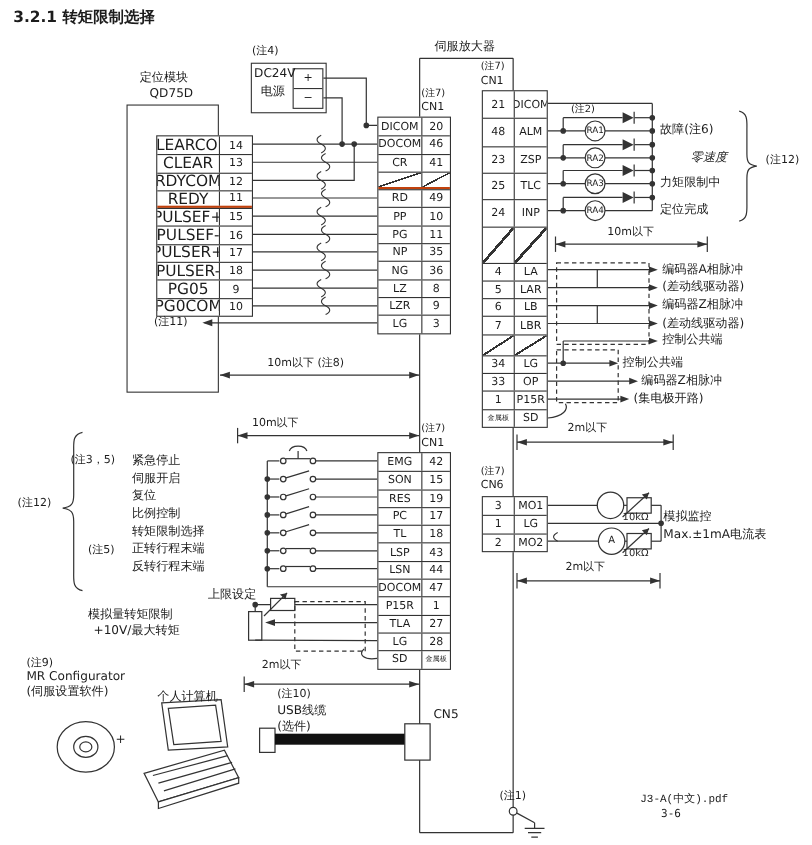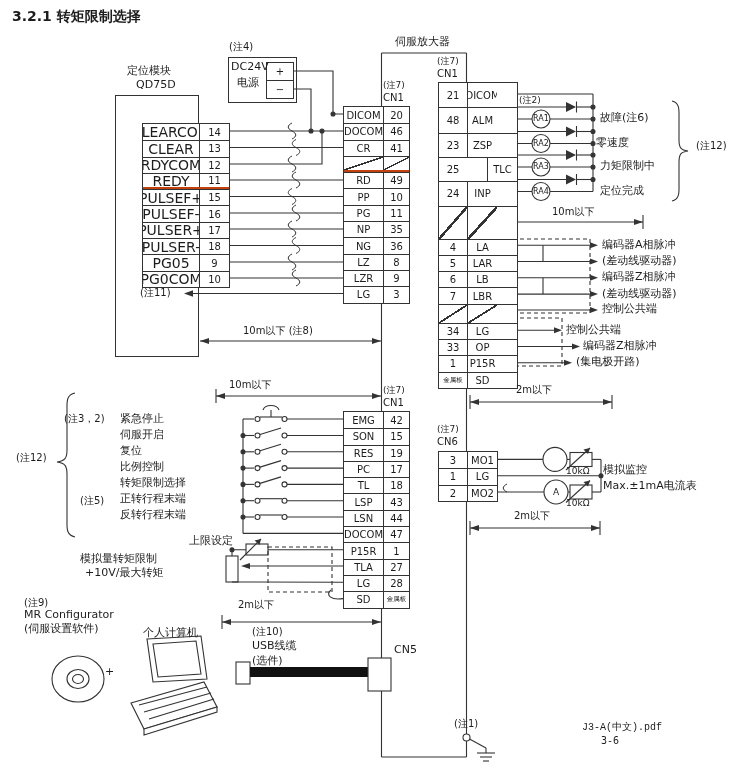--- a/index.html
+++ b/index.html
@@ -452,21 +452,21 @@
         <div class="cell cF">DICOM</div>
       </div>
   <div class="row" style="height:26px;">
         <div class="cell cE">48</div>
         <div class="cell cF">ALM</div>
       </div>
   <div class="row" style="height:23.5px;">
         <div class="cell cE">23</div>
         <div class="cell cF">ZSP</div>
       </div>
-  <div class="row" style="height:24px;gap:20px;">
+  <div class="row" style="height:24px;">
         <div class="cell cE">25</div>
         <div class="cell cF">TLC</div>
       </div>
   <div class="row" style="height:25px;">
         <div class="cell cE">24</div>
         <div class="cell cF">INP</div>
       </div>
   <div class="row" style="height:33px;">
         <div class="cell cE diag"></div>
         <div class="cell cF diag"></div>
@@ -590,21 +590,21 @@
 <div class="t s10" style="left:383px;top:92px;">CN1</div>
 <div class="t s9" style="left:437px;top:56px;">(注7)</div>
 <div class="t s10" style="left:437px;top:68px;">CN1</div>
 
 <div class="t s9" style="left:519px;top:95px;">(注2)</div>
 <div class="t s8 ctr" style="left:531px;top:115px;width:20px;">RA1</div>
 <div class="t s8 ctr" style="left:531px;top:139.5px;width:20px;">RA2</div>
 <div class="t s8 ctr" style="left:531px;top:163px;width:20px;">RA3</div>
 <div class="t s8 ctr" style="left:531px;top:187.5px;width:20px;">RA4</div>
 <div class="t s11" style="left:600px;top:112px;">故障(注6)</div>
-<div class="t s11" style="left:596px;top:137px;">零速度</div>
+<div class="t s11" style="left:628px;top:137px;font-style:italic;">零速度</div>
 <div class="t s11" style="left:600px;top:160px;">力矩限制中</div>
 <div class="t s11" style="left:600px;top:185px;">定位完成</div>
 <div class="t s10" style="left:696px;top:140px;">(注12)</div>
 
 <div class="t s10" style="left:552px;top:206px;">10m以下</div>
 
 <div class="t s11" style="left:602px;top:239px;">编码器A相脉冲</div>
 <div class="t s11" style="left:602px;top:255px;">(差动线驱动器)</div>
 <div class="t s11" style="left:602px;top:271px;">编码器Z相脉冲</div>
 <div class="t s11" style="left:602px;top:288px;">(差动线驱动器)</div>
@@ -624,21 +624,21 @@
 <div class="t s11" style="left:603px;top:480px;">Max.±1mA电流表</div>
 <div class="t s10" style="left:514px;top:510px;">2m以下</div>
 
 <div class="t s10" style="left:243px;top:325px;">10m以下 (注8)</div>
 <div class="t s10" style="left:140px;top:287px;">(注11)</div>
 <div class="t s10" style="left:229px;top:379px;">10m以下</div>
 
 <div class="t s9" style="left:383px;top:385px;">(注7)</div>
 <div class="t s10" style="left:383px;top:397px;">CN1</div>
 
-<div class="t s10" style="left:64px;top:413px;">(注3，2)</div>
+<div class="t s10" style="left:64px;top:413px;">(注3，5)</div>
 <div class="t s11" style="left:120px;top:413px;">紧急停止</div>
 <div class="t s11" style="left:120px;top:429px;">伺服开启</div>
 <div class="t s11" style="left:120px;top:445px;">复位</div>
 <div class="t s11" style="left:120px;top:461px;">比例控制</div>
 <div class="t s11" style="left:120px;top:477px;">转矩限制选择</div>
 <div class="t s10" style="left:80px;top:495px;">(注5)</div>
 <div class="t s11" style="left:120px;top:493px;">正转行程末端</div>
 <div class="t s11" style="left:120px;top:509px;">反转行程末端</div>
 <div class="t s10" style="left:16px;top:452px;">(注12)</div>
 

